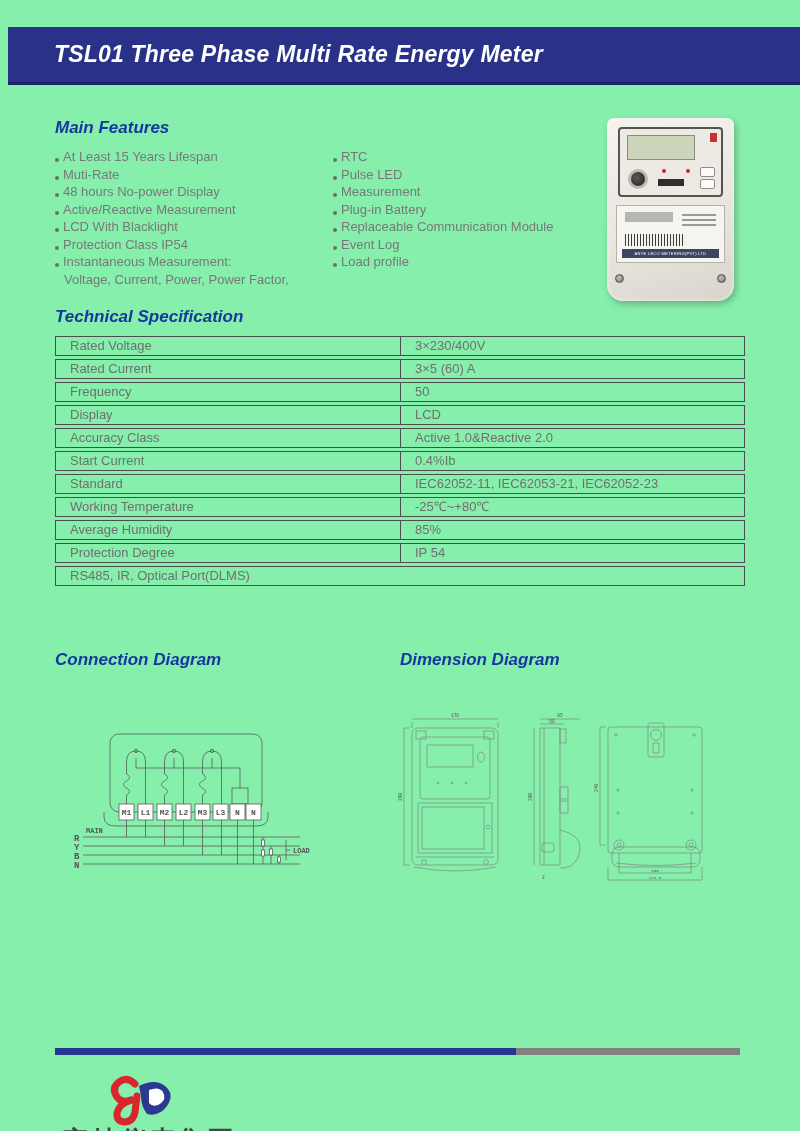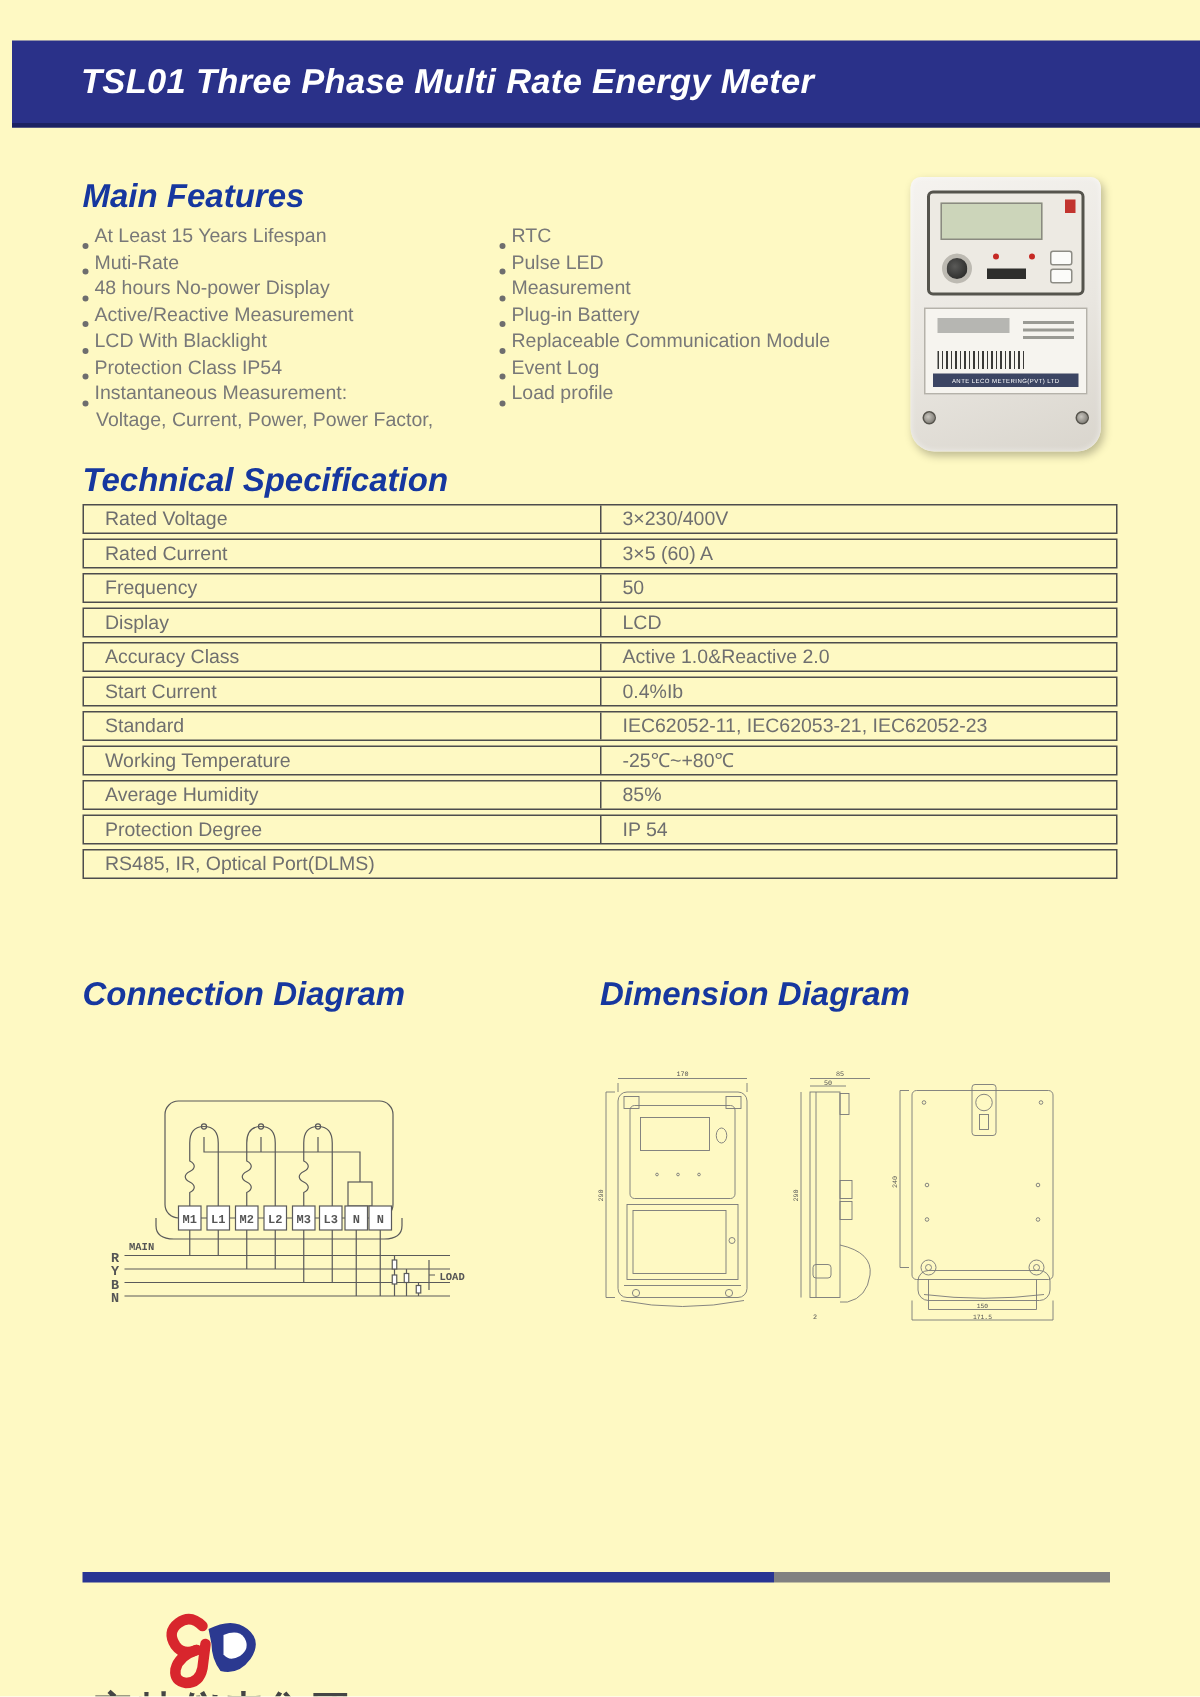--- a/index.html
+++ b/index.html
@@ -1,33 +1,33 @@
 <!DOCTYPE html>
 <html><head>
 <meta charset="utf-8">
 <style>
   * { margin:0; padding:0; box-sizing:border-box; }
   html,body { background:#ffffff; }
   body { font-family:"Liberation Sans", sans-serif; }
-  .page { position:relative; width:800px; height:1131px; background:#fef9c3; overflow:hidden; }
+  .page { position:relative; width:800px; height:1131px; background:#86efac; overflow:hidden; }
 
   
   .banner { position:absolute; top:27px; left:8px; right:0; height:58px;
             background:#2a3189; border-bottom:3px solid #1c2263; display:flex; align-items:center; }
   .banner h1 { color:#ffffff; font-size:23px; font-style:italic; font-weight:bold;
                padding-left:46px; letter-spacing:.2px; }
 
   
-  .sec-head { position:absolute; color:#16379f; font-size:22px; font-weight:bold; font-style:italic; }
+  .sec-head { position:absolute; color:#16379f; font-size:17px; font-weight:bold; font-style:italic; }
 
   
   .features { position:absolute; top:148px; left:55px; display:flex; }
   .feat-col { list-style:none; }
   .feat-col.left { width:278px; }
-  .feat-col li { display:flex; align-items:flex-end; color:#787878; font-size:13px; line-height:17.5px; }
+  .feat-col li { display:flex; align-items:center; color:#787878; font-size:13px; line-height:17.5px; }
   .feat-col li .dot { flex:0 0 auto; width:4px; height:4px; border-radius:50%; background:#6e6e6e;
                       margin:7px 4px 0 0; }
   .feat-col li.cont { padding-left:9px; }
   .feat-col li.cont .dot { visibility:hidden; width:0; margin:0; }
 
   
   .meter { position:absolute; top:118px; left:607px; width:127px; height:183px; }
   .meter .body { position:absolute; inset:0; background:linear-gradient(160deg,#f5f3ef 0%,#e9e6e0 55%,#d9d5cd 100%);
                  border-radius:7px 7px 16px 16px; box-shadow:2px 3px 6px rgba(0,0,0,.25), inset 0 0 4px rgba(255,255,255,.6); }
   .meter .face { position:absolute; top:9px; left:11px; right:11px; height:70px; background:#edeae3;

